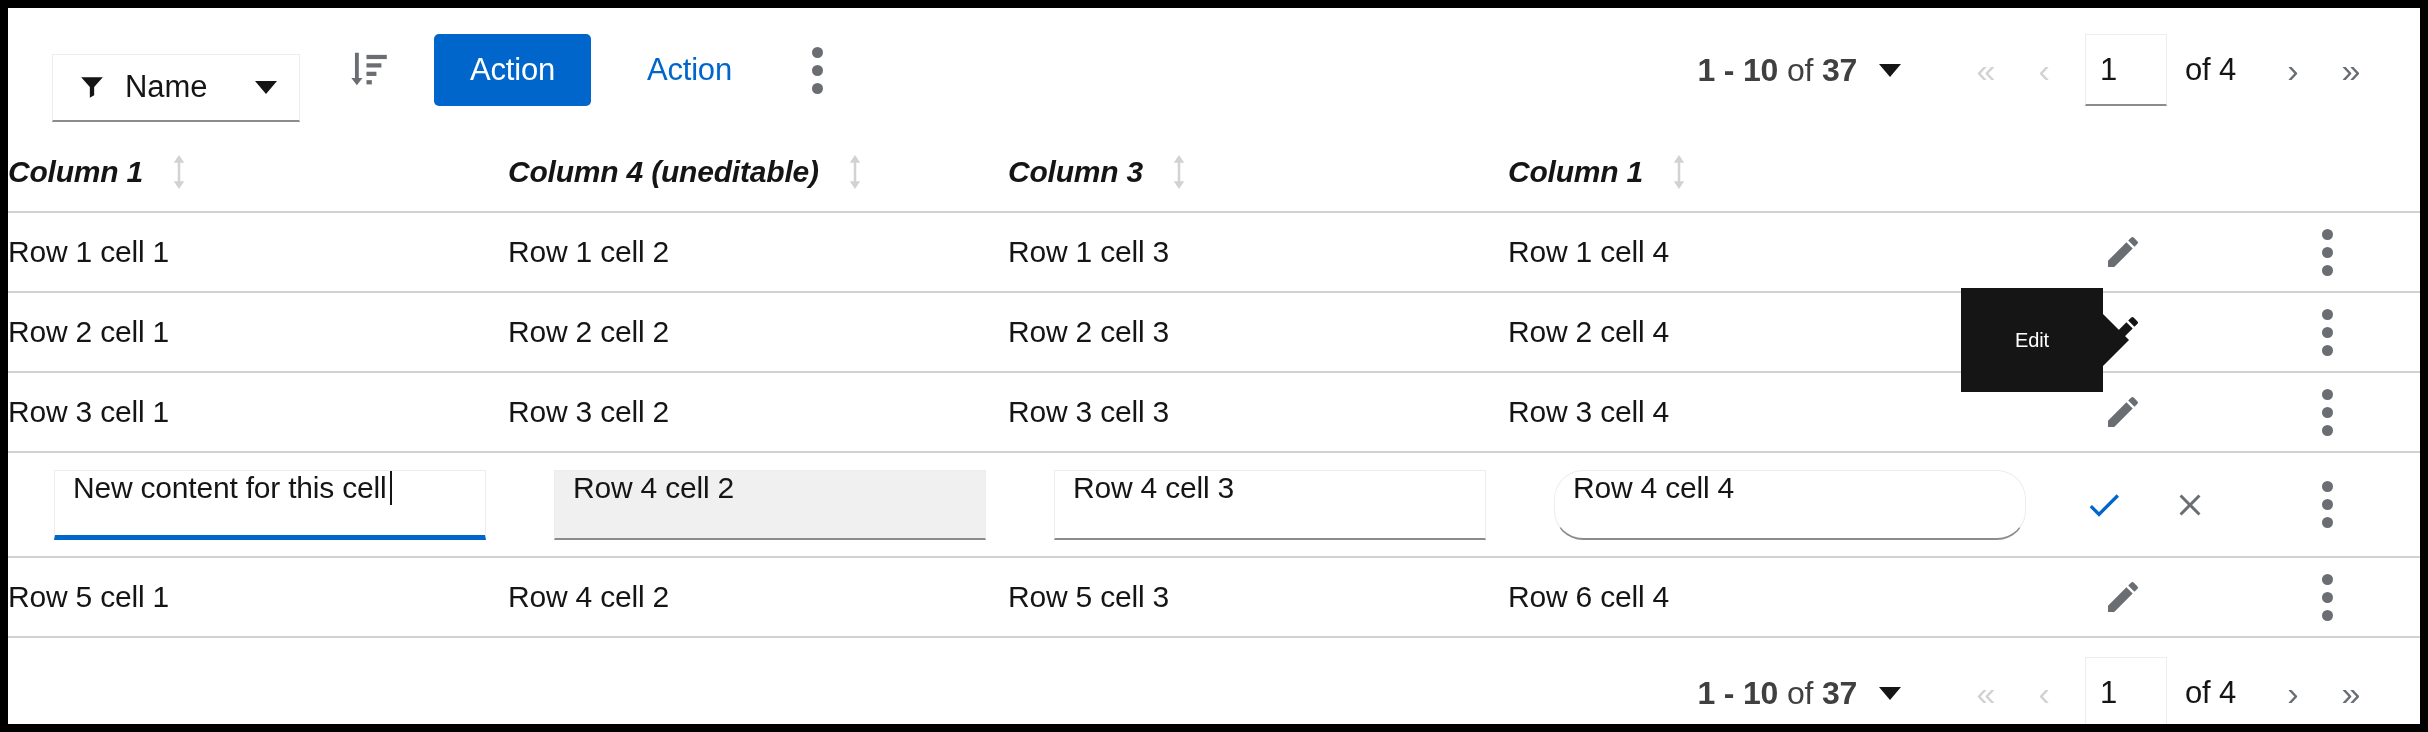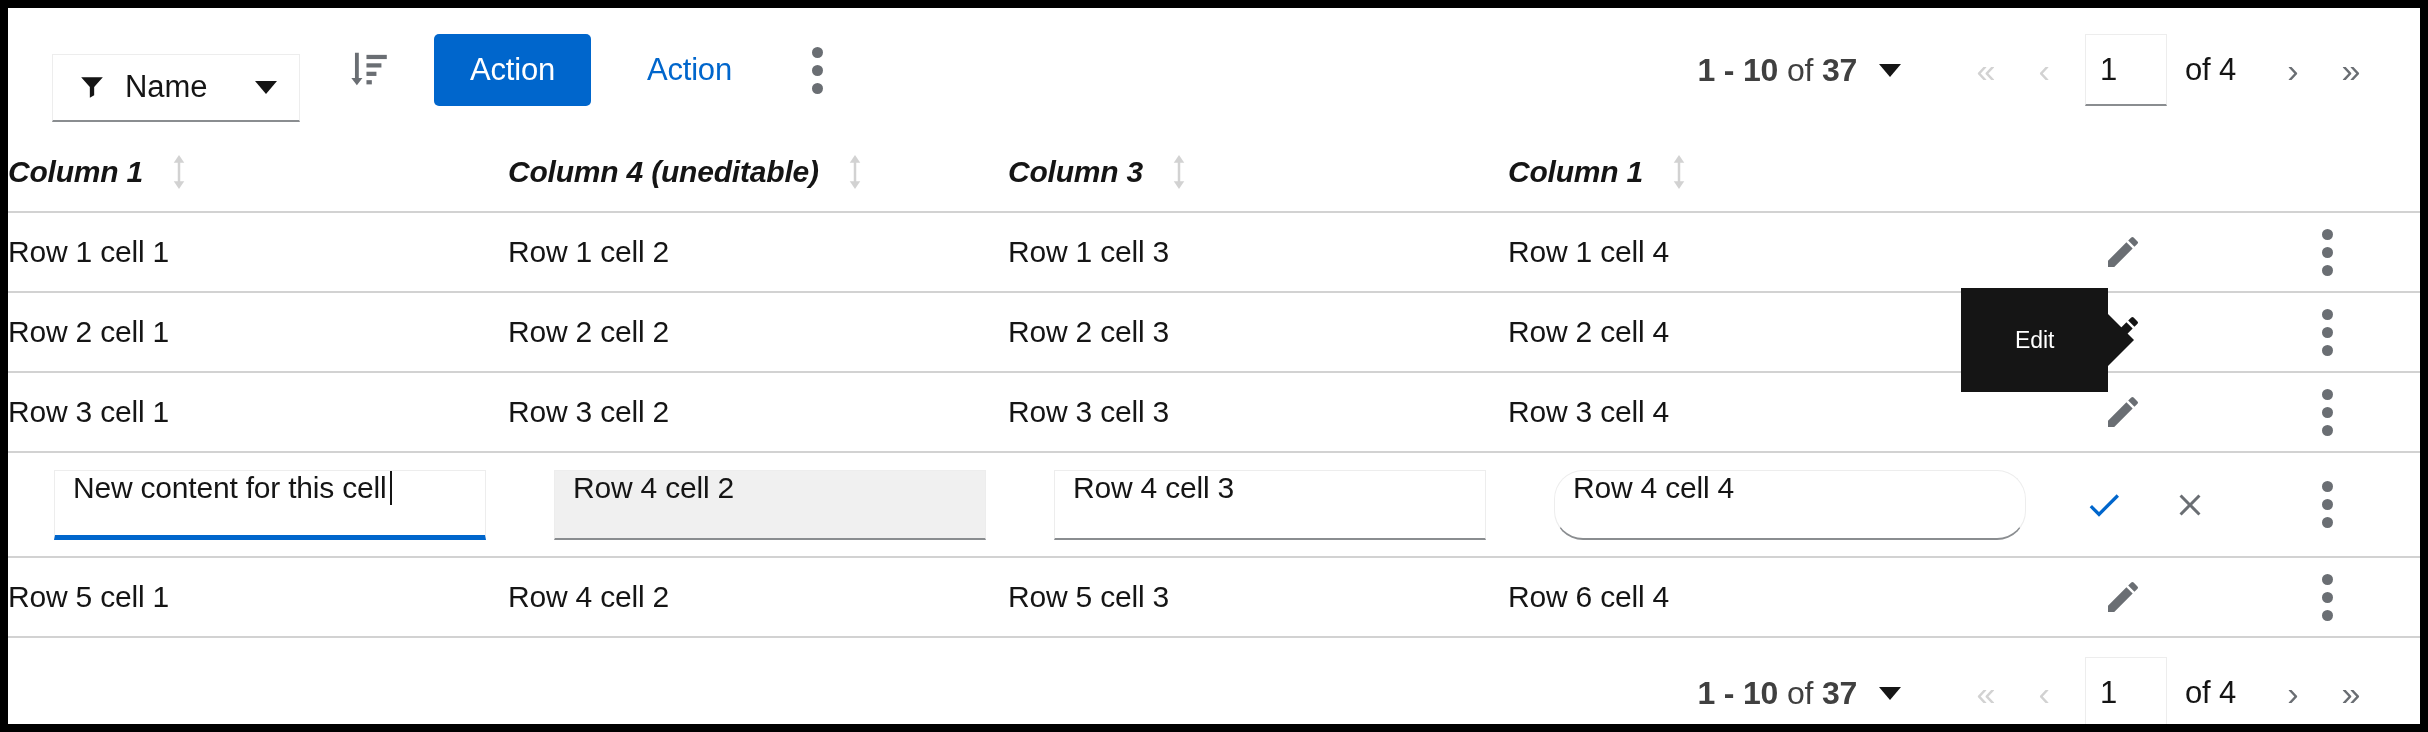--- a/index.html
+++ b/index.html
@@ -287,21 +287,21 @@
     top: 280px;
     height: 104px;
     display: flex;
     align-items: center;
     z-index: 40;
     pointer-events: none;
   }
   .tooltip-box {
     background: #151515;
     color: #fff;
-    font-size: 23px;
+    font-size: 20px;
     letter-spacing: -0.1px;
     height: 104px;
     display: flex; align-items: center; justify-content: center;
     padding: 0 54px;
   }
   .tooltip-arrow {
     width: 0; height: 0;
     border-top: 26px solid transparent;
     border-bottom: 26px solid transparent;
     border-left: 26px solid #151515;

